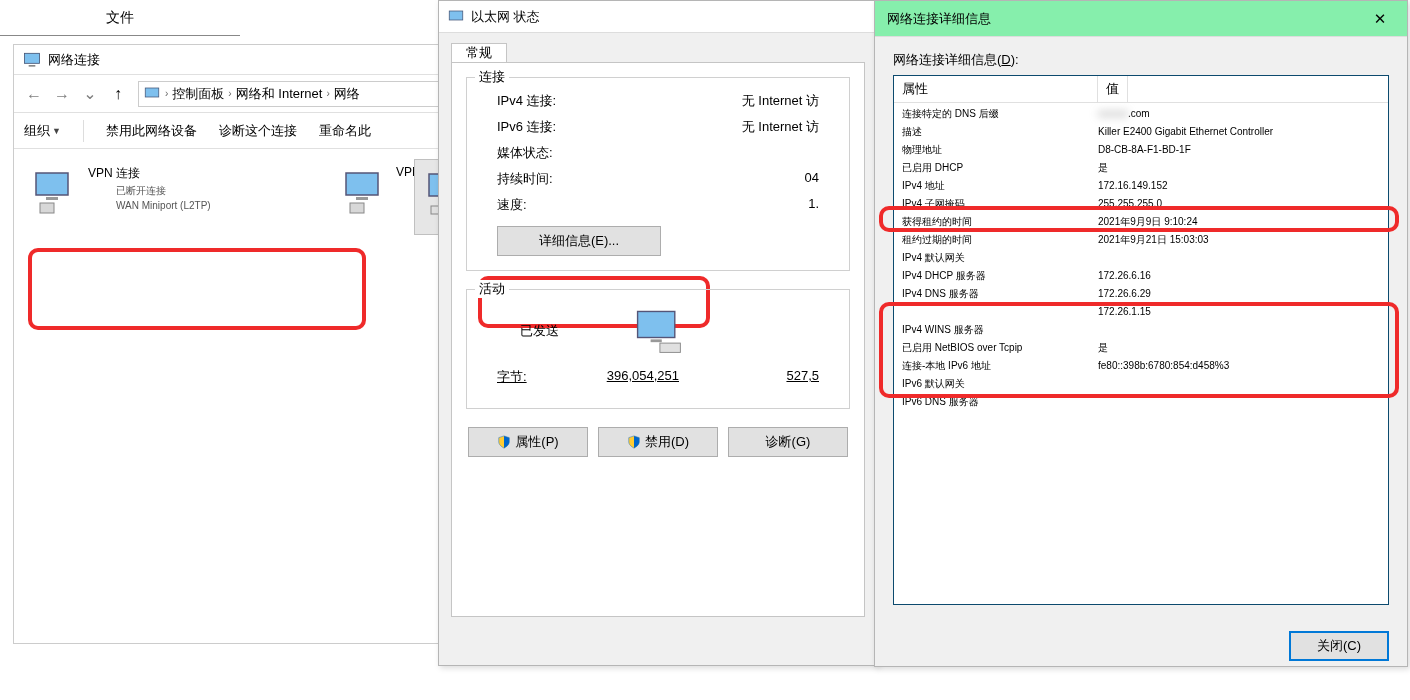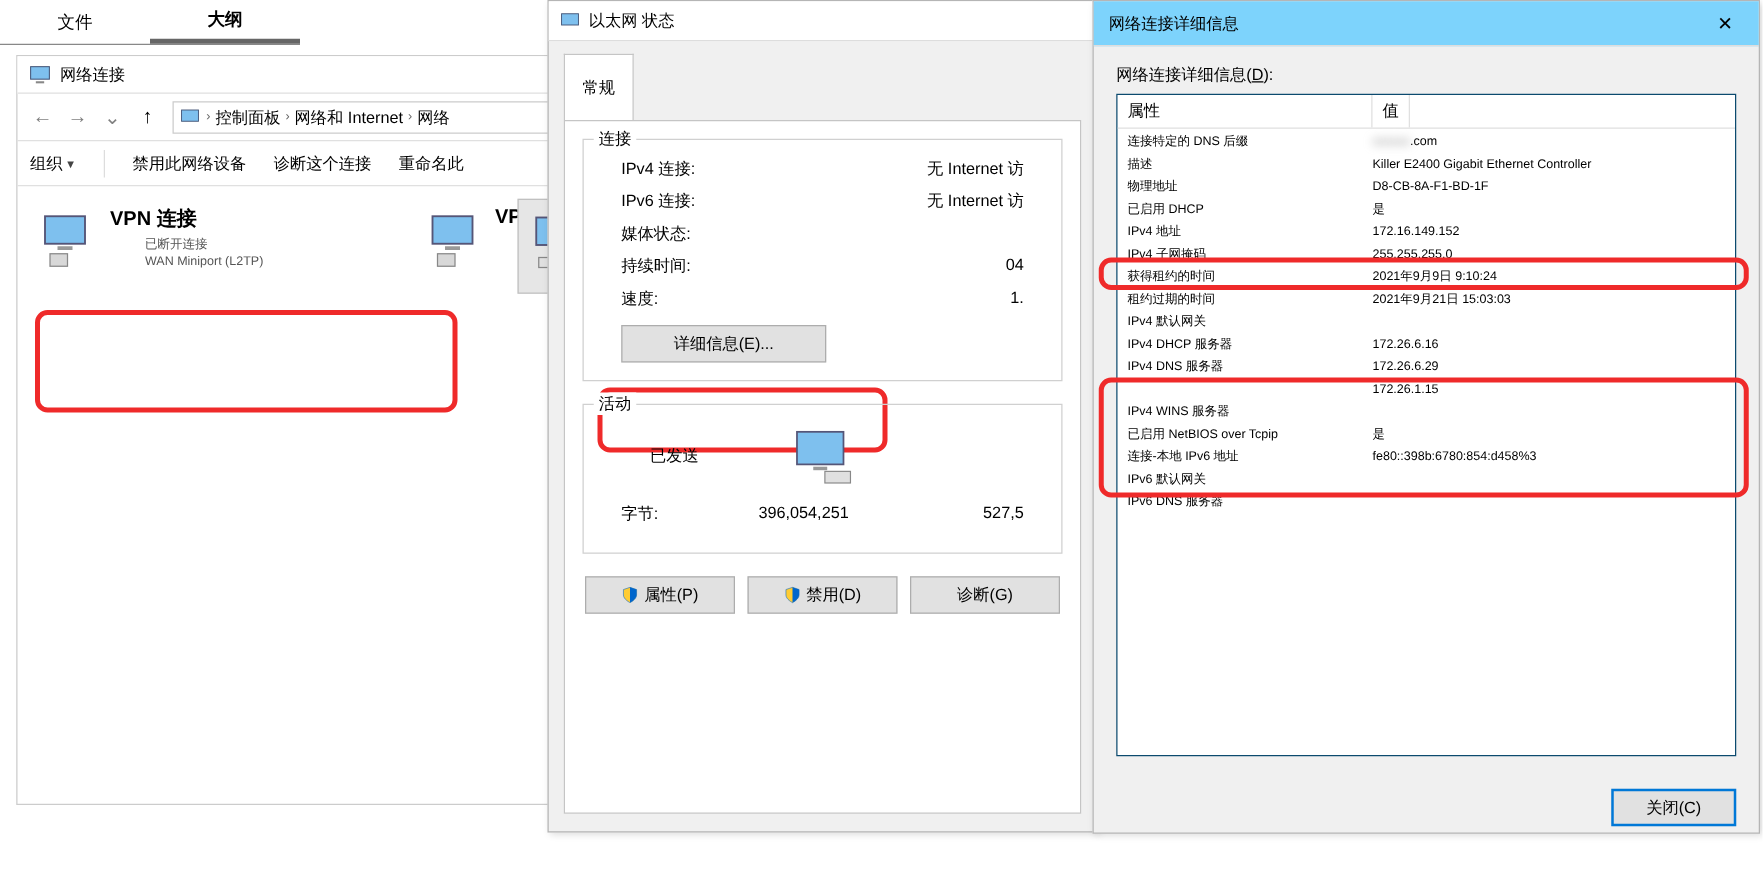--- a/index.html
+++ b/index.html
@@ -21,51 +21,51 @@
 .breadcrumb .sep { color: #666; font-size: 10px; }
 .explorer-toolbar { height: 36px; display: flex; align-items: center; padding: 0 10px; gap: 22px; border-bottom: 1px solid #e0e0e0; }
 .tb-item { display: flex; align-items: center; gap: 2px; cursor: pointer; }
 .tb-item .dd { font-size: 9px; color: #444; }
 .tb-sep { width: 1px; height: 22px; background: #ddd; }
 .explorer-body { padding: 10px 8px; display: flex; flex-wrap: wrap; gap: 0; align-content: flex-start; }
 .conn-item { width: 312px; height: 76px; display: flex; align-items: flex-start; padding: 6px; gap: 8px; cursor: pointer; }
 .conn-item.selected { background: #e6e6e6; border: 1px solid #c0c0c0; }
 .conn-item .cicon { width: 52px; height: 56px; display: flex; align-items: center; justify-content: center; }
 .conn-item .ctext { display: flex; flex-direction: column; gap: 2px; }
-.conn-item .cname { font-size: 16px; font-weight: bold; }
+.conn-item .cname { font-size: 12px; }
 .conn-item .csub { font-size: 10px; color: #555; margin-left: 28px; }
 .conn-item.selected .csub { color: #333; }
 .highlight-red { border: 4px solid #ef2a2a; border-radius: 10px; position: absolute; pointer-events: none; }
 
 
 .status-dlg { position: absolute; top: 0; left: 438px; width: 440px; height: 666px; border: 1px solid #b5b5b5; background: #f0f0f0; box-shadow: 2px 2px 6px rgba(0,0,0,0.15); }
 .dlg-titlebar { height: 32px; display: flex; align-items: center; padding: 0 8px; background: #fff; border-bottom: 1px solid #ddd; }
 .dlg-icon { width: 18px; height: 18px; margin-right: 6px; }
 .dlg-tabs { padding: 10px 12px 0 12px; }
-.dlg-tab { display: inline-block; padding: 17px 14px; background: #fff; border: 1px solid #c5c5c5; border-bottom: none; font-size: 13px; }
+.dlg-tab { display: inline-block; padding: 0 14px; background: #fff; border: 1px solid #c5c5c5; border-bottom: none; font-size: 13px; }
 .dlg-tabbody { margin: 0 12px 12px 12px; background: #fff; border: 1px solid #c5c5c5; height: 555px; padding: 14px; position: relative; }
 .groupbox { border: 1px solid #d0d0d0; padding: 10px 12px 14px 12px; margin-bottom: 18px; position: relative; }
 .groupbox-title { position: absolute; top: -10px; left: 8px; background: #fff; padding: 0 4px; font-size: 13px; }
 .status-row { display: flex; justify-content: space-between; padding: 4px 18px; font-size: 13px; }
 .details-btn { display: block; width: 164px; height: 30px; margin: 8px 0 0 18px; cursor: pointer; background: #e1e1e1; border: 1px solid #adadad; font-family: inherit; font-size: 13px; }
 .activity-row { display: flex; align-items: center; justify-content: center; gap: 16px; padding: 6px 0 4px; }
 .activity-label { width: 130px; text-align: center; }
 .activity-line { flex: 1; height: 1px; background: #999; }
 .act-icon { width: 56px; height: 50px; }
-.bytes-row { display: flex; padding: 8px 18px; font-size: 13px; }
+.bytes-row { display: flex; padding: 8px 18px; font-size: 13px; text-decoration: underline; }
 .bytes-row .lbl { width: 60px; }
 .bytes-row .v1 { flex: 1; text-align: right; padding-right: 60px; }
 .bytes-row .v2 { width: 80px; text-align: right; }
 .dlg-bottom-btns { display: flex; gap: 10px; margin-top: 16px; padding: 0 2px; }
 .win-btn { width: 128px; height: 30px; background: #e1e1e1; border: 1px solid #adadad; cursor: pointer; font-family: inherit; font-size: 13px; display: flex; align-items: center; justify-content: center; gap: 4px; }
 .shield { width: 14px; height: 14px; }
 
 
 .details-dlg { position: absolute; top: 0; left: 874px; width: 534px; height: 667px; border: 1px solid #b5b5b5; background: #f0f0f0; box-shadow: 2px 2px 6px rgba(0,0,0,0.15); }
-.details-titlebar { height: 36px; display: flex; align-items: center; justify-content: space-between; padding: 0 6px 0 12px; background: #7dd3fc; border-bottom: 1px solid #ddd; }
+.details-titlebar { height: 36px; display: flex; align-items: center; justify-content: space-between; padding: 0 6px 0 12px; background: #86efac; border-bottom: 1px solid #ddd; }
 .close-x { width: 42px; height: 28px; display: flex; align-items: center; justify-content: center; font-size: 15px; cursor: pointer; }
 .details-body { padding: 14px 18px; }
 .details-label { font-size: 13px; margin-bottom: 6px; }
 .details-label .ul { text-decoration: underline; }
 .details-table { border: 1px solid #0c4a6e; background: #fff; height: 530px; overflow: hidden; }
 .dt-header { display: flex; border-bottom: 1px solid #e0e0e0; }
 .dt-header .col { padding: 4px 8px; font-size: 13px; border-right: 1px solid #e0e0e0; }
 .dt-header .col1 { width: 204px; }
 .dt-rows { padding: 2px 0; }
 .dt-row { display: flex; font-size: 10px; line-height: 1.8; }
@@ -73,21 +73,20 @@
 .dt-row .c2 { flex: 1; }
 .blur { filter: blur(4px); color: #888; }
 .details-footer { display: flex; justify-content: flex-end; padding: 12px 18px; }
 .close-btn { width: 100px; height: 30px; background: #e1e1e1; border: 2px solid #0078d7; cursor: pointer; font-family: inherit; font-size: 13px; }
 </style>
 </head>
 <body>
 
 <div class="doc-tabs">
   <div class="doc-tab">文件</div>
-  <div class="doc-tab active">大纲</div>
 </div>
 
 <div class="explorer">
   <div class="explorer-titlebar">
     <svg class="icon" viewBox="0 0 24 24">
         <rect x="3" y="4" width="18" height="12" fill="#7ec0ee" stroke="#457" stroke-width="1"></rect>
         <rect x="8" y="18" width="8" height="2" fill="#888"></rect>
       </svg>
     <span>网络连接</span>
   </div>

